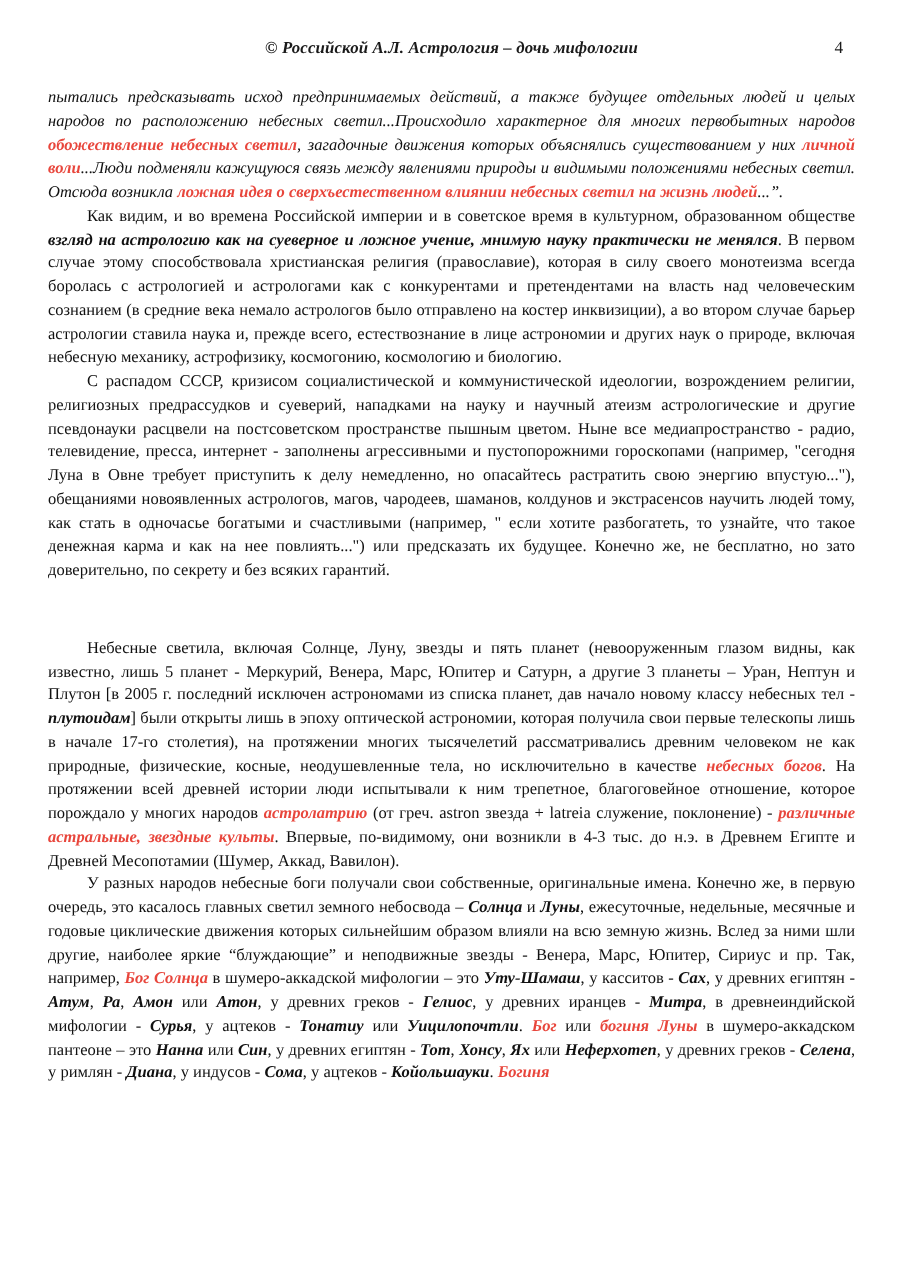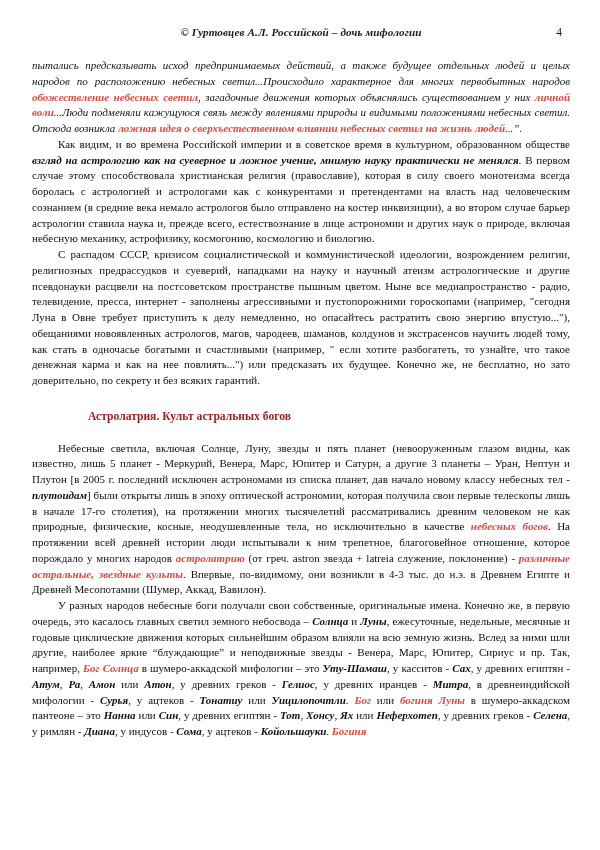--- a/index.html
+++ b/index.html
@@ -72,32 +72,31 @@
   .bi { font-style: italic; font-weight: bold; }
   .red-bi { color: #e8463c; font-weight: bold; font-style: italic; }
   .ital-all { font-style: italic; }
 </style>
 </head>
 <body>
 
 <div class="page">
 
   <div class="header">
-    <div class="header-title">© Гуртовцев А.Л. Российской – дочь мифологии</div>
+    <div class="header-title">© Российской А.Л. Астрология – дочь мифологии</div>
     <div class="page-number">4</div>
   </div>
 
   <p class="para ital-all"><span>пытались предсказывать исход предпринимаемых действий, а также будущее отдельных людей и целых народов по расположению небесных светил...Происходило характерное для многих первобытных народов </span><span class="red-bi">обожествление небесных светил</span><span>, загадочные движения которых объяснялись существованием у них </span><span class="red-bi">личной воли</span><span>...Люди подменяли кажущуюся связь между явлениями природы и видимыми положениями небесных светил. Отсюда возникла </span><span class="red-bi">ложная идея о сверхъестественном влиянии небесных светил на жизнь людей</span><span>...”.</span></p>
 
   <p class="para indent"><span>Как видим, и во времена Российской империи и в советское время в культурном, образованном обществе </span><span class="bi">взгляд на астрологию как на суеверное и ложное учение, мнимую науку практически не менялся</span><span>. В первом случае этому способствовала христианская религия (</span><span class="it">православие</span><span>), которая в силу своего монотеизма всегда боролась с астрологией и астрологами как с конкурентами и претендентами на власть над человеческим сознанием (</span><span class="it">в средние века немало астрологов было отправлено на костер инквизиции</span><span>), а во втором случае барьер астрологии ставила наука и, прежде всего, естествознание в лице астрономии и других наук о природе, включая небесную механику, астрофизику, космогонию, космологию и биологию.</span></p>
 
   <p class="para indent"><span>С распадом СССР, кризисом социалистической и коммунистической идеологии, возрождением религии, религиозных предрассудков и суеверий, нападками на науку и научный атеизм астрологические и другие псевдонауки расцвели на постсоветском пространстве пышным цветом. Ныне все медиапространство - радио, телевидение, пресса, интернет - заполнены агрессивными и пустопорожними гороскопами (</span><span class="it">например, "сегодня Луна в Овне требует приступить к делу немедленно, но опасайтесь растратить свою энергию впустую..."</span><span>), обещаниями новоявленных астрологов, магов, чародеев, шаманов, колдунов и экстрасенсов научить людей тому, как стать в одночасье богатыми и счастливыми (</span><span class="it">например, " если хотите разбогатеть, то узнайте, что такое денежная карма и как на нее повлиять..."</span><span>) или предсказать их будущее. Конечно же, не бесплатно, но зато доверительно, по секрету и без всяких гарантий.</span></p>
 
 
   <div class="gap-heading-top"></div>
-  <p class="sec-heading">Астролатрия. Культ астральных богов</p>
   <div class="gap-heading-bot"></div>
 
   <p class="para indent"><span>Небесные светила, включая Солнце, Луну, звезды и пять планет (</span><span class="it">невооруженным глазом видны, как известно, лишь 5 планет - Меркурий, Венера, Марс, Юпитер и Сатурн, а другие 3 планеты – Уран, Нептун и Плутон [в 2005 г. последний исключен астрономами из списка планет, дав начало новому классу небесных тел - </span><span class="bi">плутоидам</span><span class="it">] были открыты лишь в эпоху оптической астрономии, которая получила свои первые телескопы лишь в начале 17-го столетия</span><span>), на протяжении многих тысячелетий рассматривались древним человеком не как природные, физические, косные, неодушевленные тела, но исключительно в качестве </span><span class="red-bi">небесных богов</span><span>. На протяжении всей древней истории люди испытывали к ним трепетное, благоговейное отношение, которое порождало у многих народов </span><span class="red-bi">астролатрию</span><span> (</span><span class="it">от греч. astron звезда + latreia служение, поклонение</span><span>) - </span><span class="red-bi">различные астральные, звездные культы</span><span>. Впервые, по-видимому, они возникли в 4-3 тыс. до н.э. в Древнем Египте  и Древней Месопотамии (</span><span class="it">Шумер, Аккад, Вавилон</span><span>).</span></p>
 
   <p class="para indent"><span>У разных народов небесные боги получали свои собственные, оригинальные имена. Конечно же, в первую очередь, это касалось главных светил земного небосвода – </span><span class="bi">Солнца</span><span> и </span><span class="bi">Луны</span><span>, ежесуточные, недельные, месячные и годовые циклические движения которых сильнейшим образом влияли на всю земную жизнь. Вслед за ними шли другие, наиболее яркие “блуждающие” и неподвижные звезды -  Венера, Марс, Юпитер, Сириус и пр. Так, например, </span><span class="red-bi">Бог Солнца</span><span> в шумеро-аккадской мифологии – это </span><span class="bi">Уту-Шамаш</span><span>, у касситов - </span><span class="bi">Сах</span><span>, у древних египтян - </span><span class="bi">Атум</span><span>, </span><span class="bi">Ра</span><span>, </span><span class="bi">Амон</span><span> или </span><span class="bi">Атон</span><span>, у древних греков - </span><span class="bi">Гелиос</span><span>, у древних иранцев - </span><span class="bi">Митра</span><span>, в древнеиндийской мифологии - </span><span class="bi">Сурья</span><span>, у ацтеков -   </span><span class="bi">Тонатиу</span><span> или </span><span class="bi">Уицилопочтли</span><span>. </span><span class="red-bi">Бог</span><span> или </span><span class="red-bi">богиня Луны</span><span> в шумеро-аккадском пантеоне – это </span><span class="bi">Нанна</span><span> или </span><span class="bi">Син</span><span>, у древних египтян - </span><span class="bi">Тот</span><span>, </span><span class="bi">Хонсу</span><span>, </span><span class="bi">Ях</span><span> или </span><span class="bi">Неферхотеп</span><span>, у древних греков - </span><span class="bi">Селена</span><span>, у римлян - </span><span class="bi">Диана</span><span>, у индусов - </span><span class="bi">Сома</span><span>, у ацтеков - </span><span class="bi">Койольшауки</span><span>. </span><span class="red-bi">Богиня</span></p>
 
 </div>
 
 </body></html>

